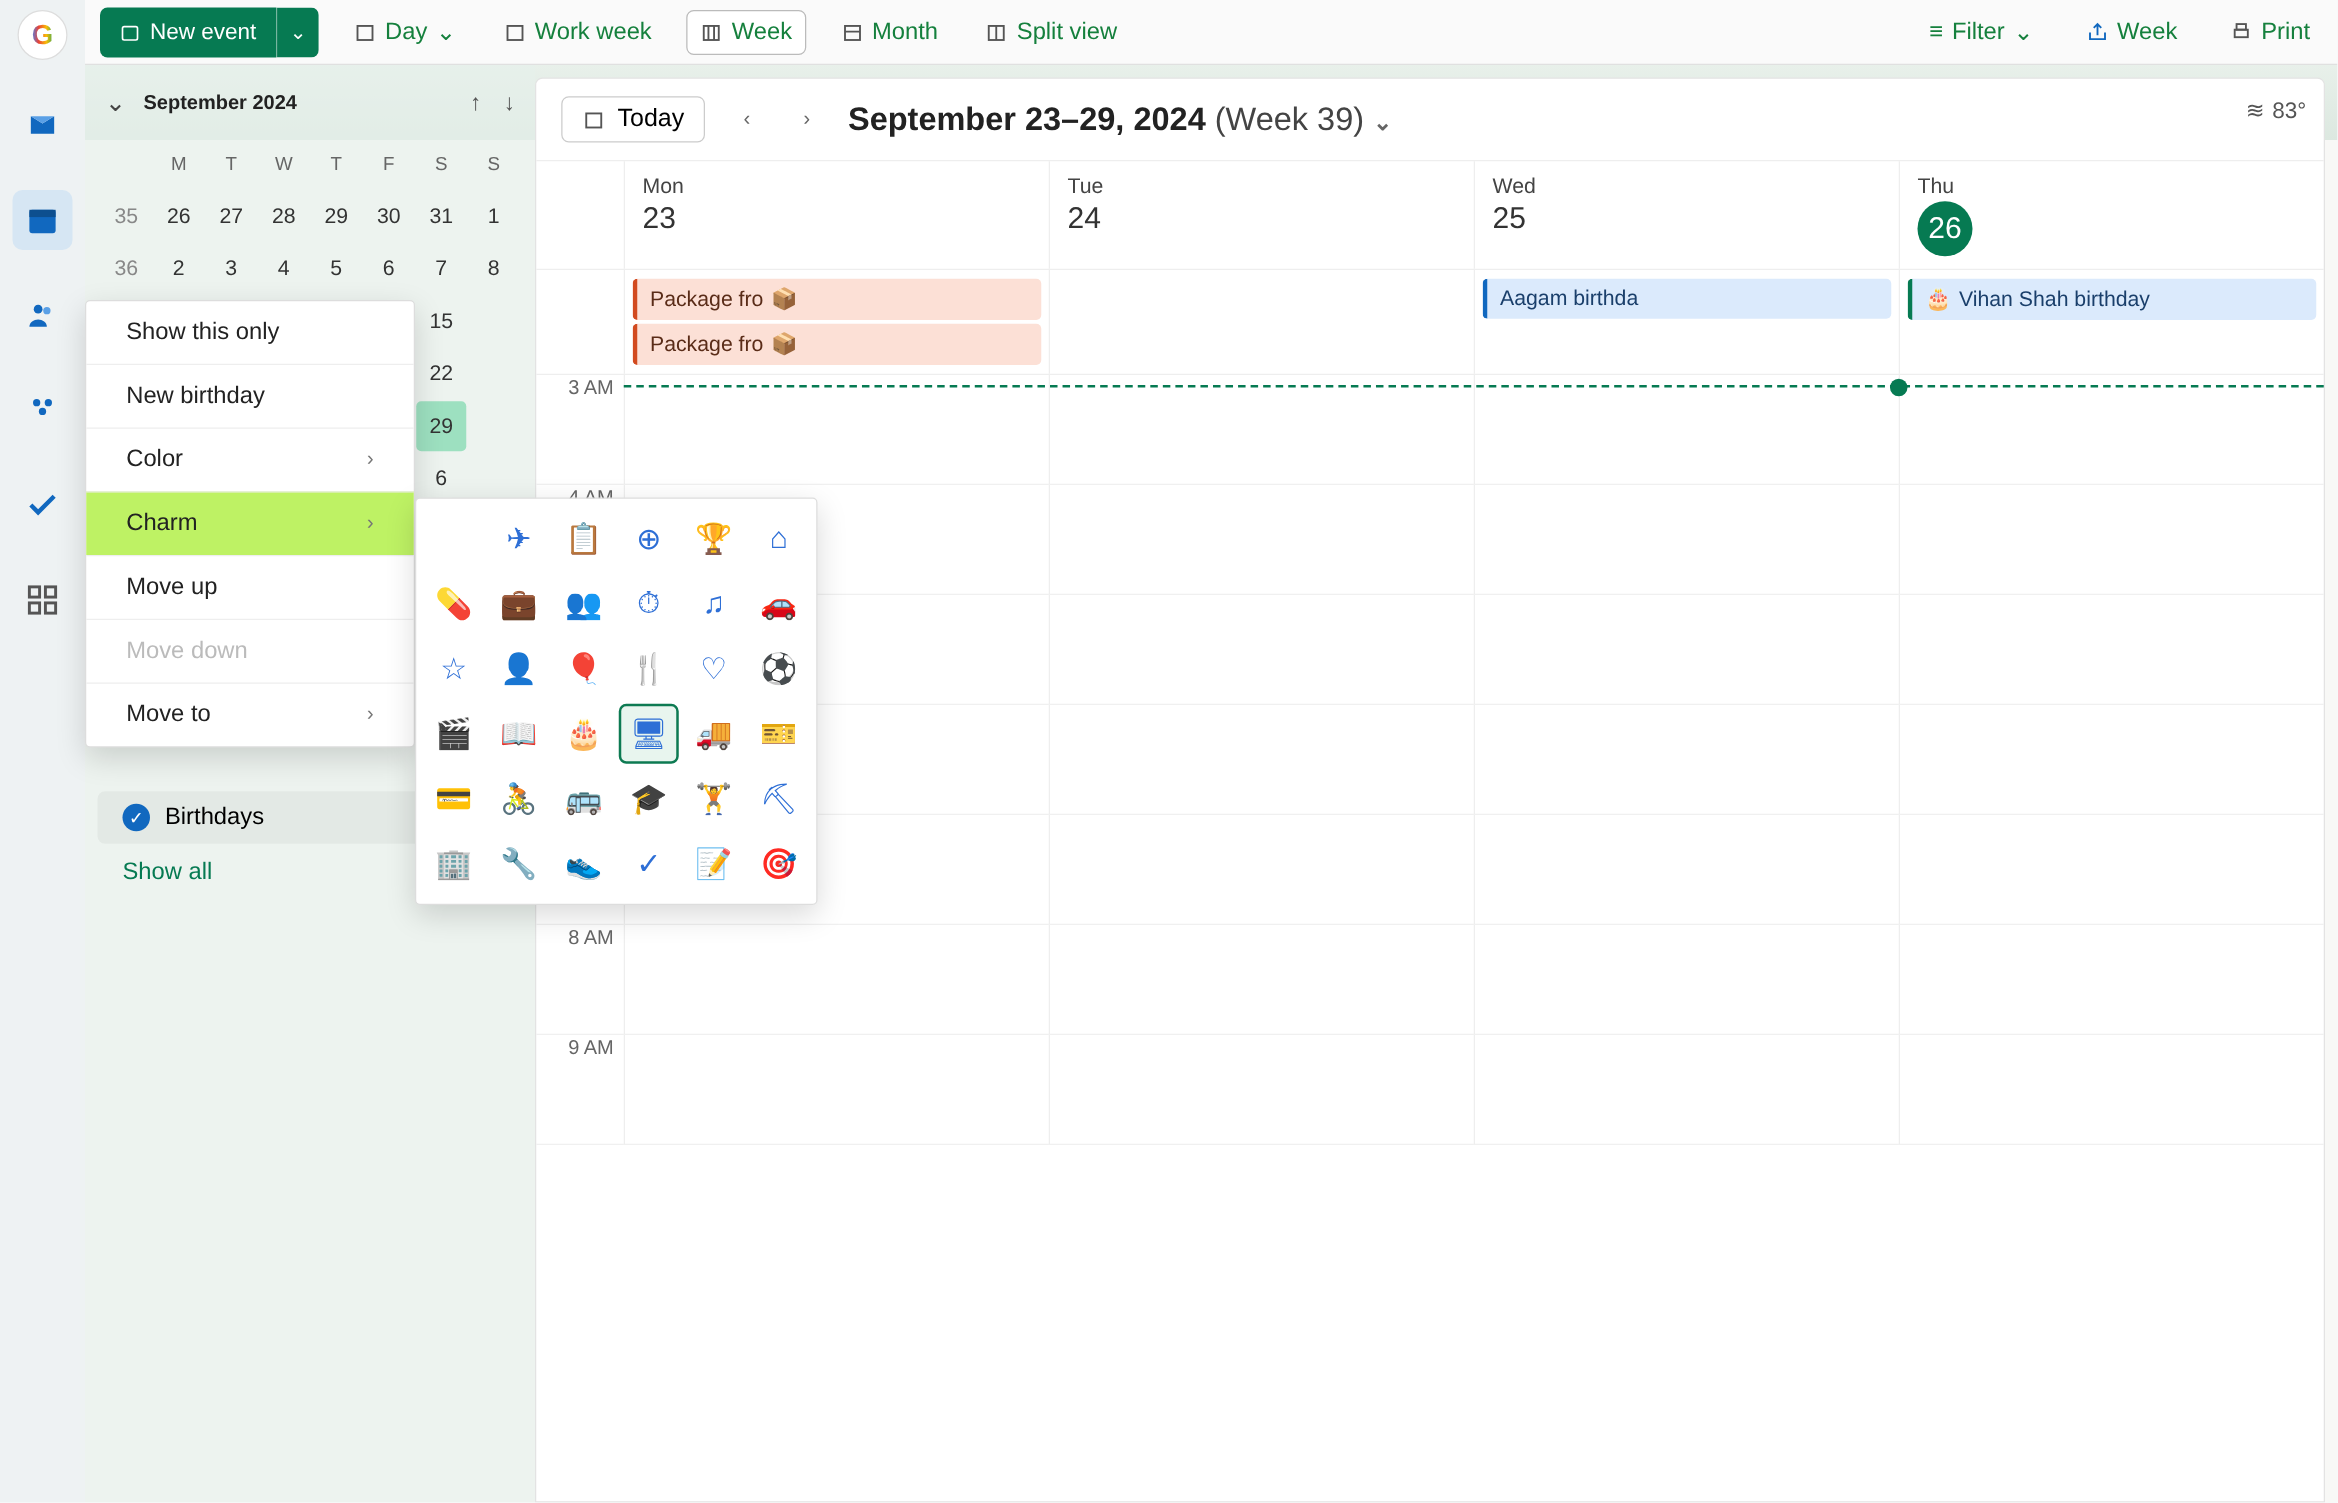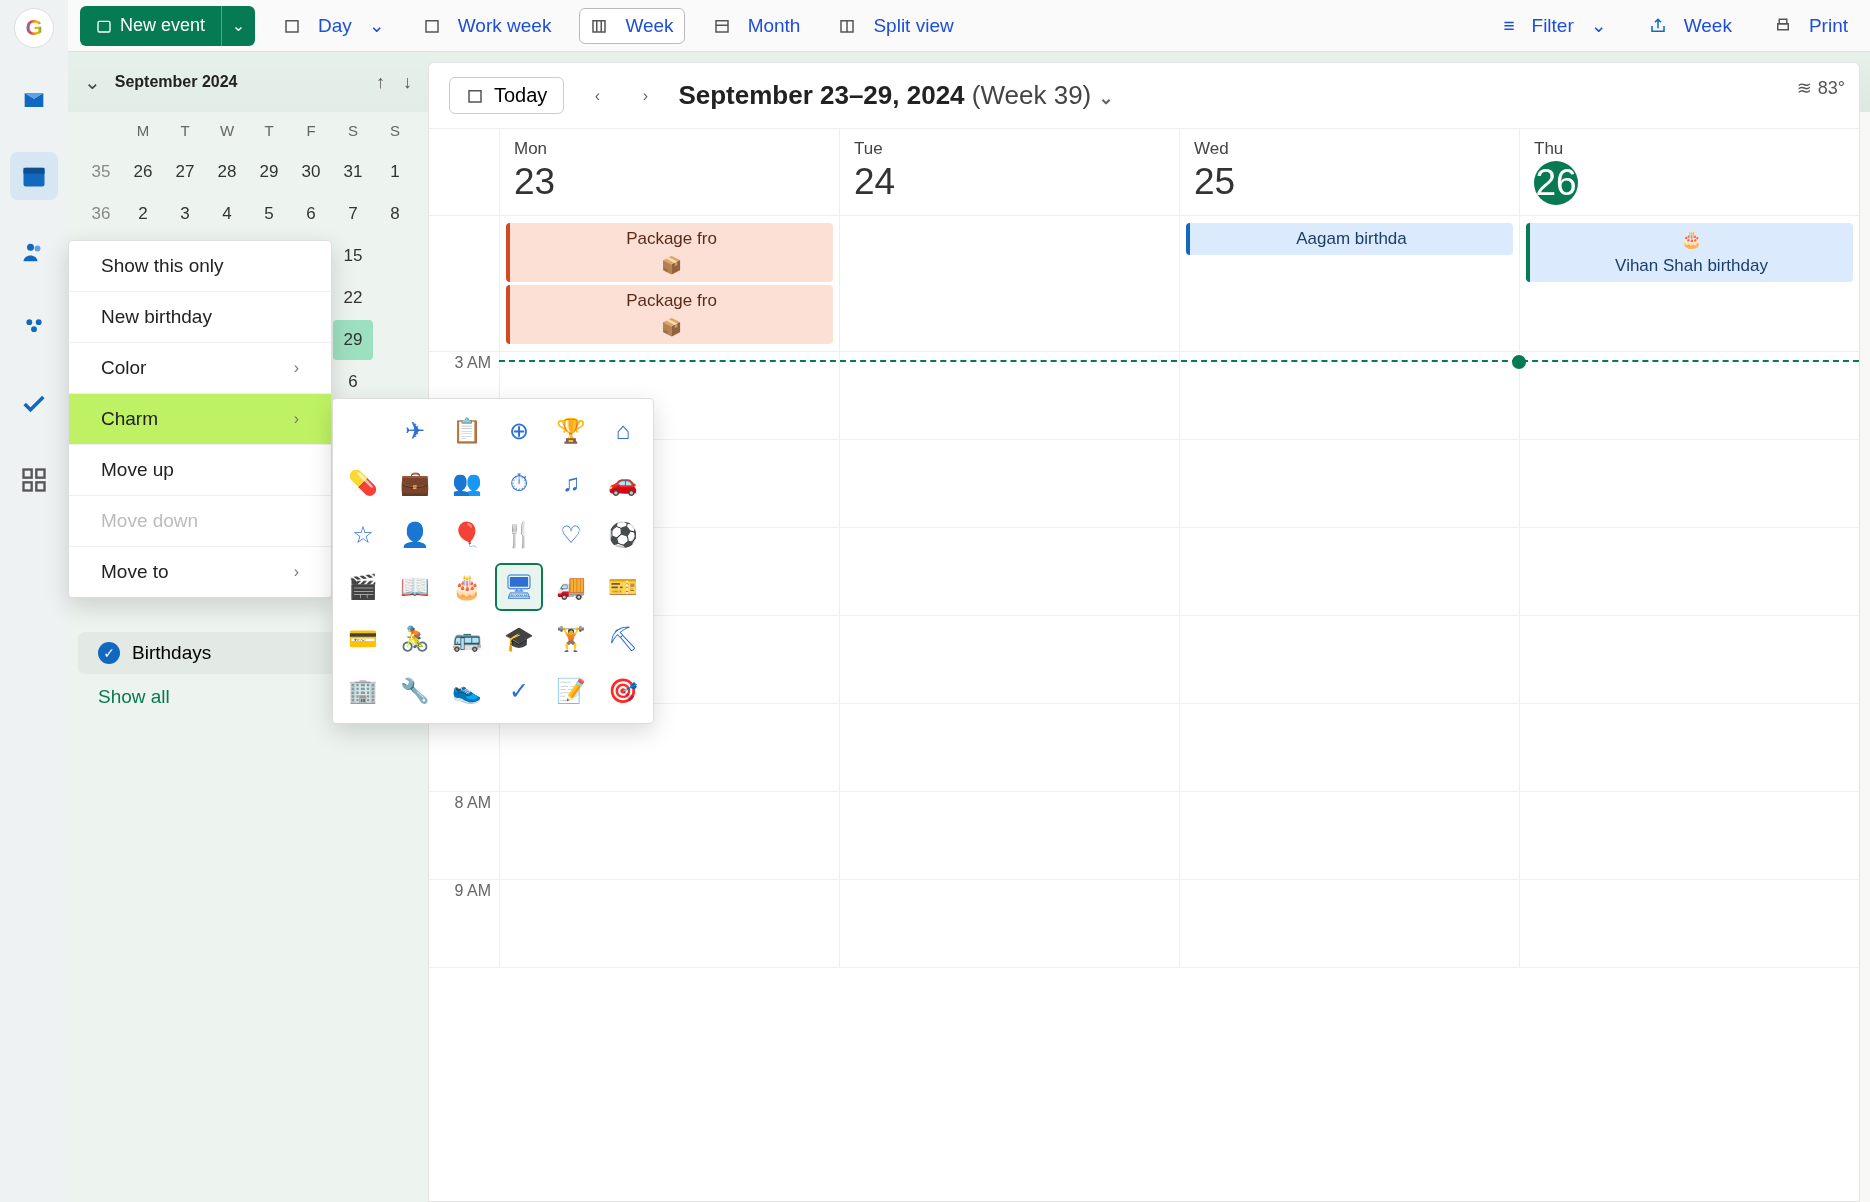--- a/index.html
+++ b/index.html
@@ -14,21 +14,21 @@
 .google-g { width: 40px; height: 40px; border-radius: 50%; border: 1px solid #ddd; display:flex;align-items:center;justify-content:center;font-weight:700;font-size:22px; background:#fff; }
 
 
 .main { flex: 1; display: flex; flex-direction: column; }
 
 
 .toolbar { height: 52px; display: flex; align-items: center; gap: 18px; padding: 0 12px; border-bottom: 1px solid #e0e0e0; background: #fafafa; }
 .new-event-btn { display:flex; align-items:center; }
 .new-event-btn .lbl { background:#067a52; color:#fff; height:40px; display:flex;align-items:center;gap:8px;padding:0 16px;border-radius:6px 0 0 6px;font-size:18px;font-weight:500;}
 .new-event-btn .drop { background:#067a52; color:#fff; height:40px; width:34px;display:flex;align-items:center;justify-content:center;border-radius:0 6px 6px 0;border-left:1px solid rgba(255,255,255,.3);}
-.view-btn { display:flex;align-items:center;gap:17px;padding:6px 10px;border-radius:6px;color:#1d4ed8;font-size:19px;cursor:pointer;}
+.view-btn { display:flex;align-items:center;gap:7px;padding:6px 10px;border-radius:6px;color:#15803d;font-size:19px;cursor:pointer;}
 .view-btn.active{ border:1px solid #bbb; background:#fff;}
 .view-btn svg{width:18px;height:18px;}
 .spacer{flex:1;}
 .tool-right{display:flex;gap:22px;align-items:center;}
 
 
 .body { flex:1; display:flex; background: linear-gradient(to bottom, #e8f0ea 0, #dce8e0 60px, #f8f8f6 60px); position:relative;}
 .side-panel { width:360px; padding:18px 10px; background: rgba(230,240,235,.6);}
 .mini-head { display:flex; align-items:center; gap:14px; padding:0 6px 16px 6px;}
 .mini-head .chev{font-size:20px;color:#444;}
@@ -61,25 +61,25 @@
 .cal-head{display:flex;align-items:center;gap:18px;padding:14px 20px;border-bottom:1px solid #eee;text-align:center;}
 .today-btn{border:1px solid #ccc;border-radius:6px;padding:6px 16px;font-size:20px;display:flex;align-items:center;gap:10px;}
 .nav-arr{width:30px;height:30px;display:flex;align-items:center;justify-content:center;color:#666;cursor:pointer;}
 .title{font-size:26px;font-weight:600;color:#222;}
 .title .wk{font-weight:400;color:#444;}
 .weather{margin-left:auto;display:flex;align-items:center;gap:6px;color:#555;font-size:18px;}
 
 .day-header{display:grid;grid-template-columns:70px repeat(4,1fr);border-bottom:1px solid #eee;}
 .day-col{padding:10px 14px;border-left:1px solid #eee;}
 .day-col .dow{font-size:17px;color:#444;}
-.day-col .dnum{font-size:37px;font-weight:500;color:#333;margin-top:2px;}
+.day-col .dnum{font-size:24px;font-weight:500;color:#333;margin-top:2px;}
 .day-col.today .dnum{background:#067a52;color:#fff;width:44px;height:44px;border-radius:50%;display:flex;align-items:center;justify-content:center;}
 .allday-row{display:grid;grid-template-columns:70px repeat(4,1fr);border-bottom:1px solid #eee;}
 .allday-cell{border-left:1px solid #eee;padding:4px 6px;min-height:78px;}
-.event-chip{background:#fce0d6;border-left:4px solid #d24a1f;border-radius:4px;padding:6px 10px;margin:3px 0;font-size:17px;color:#5a2c18;display:flex;align-items:center;gap:6px;overflow:hidden;white-space:nowrap;flex-direction:column;}
+.event-chip{background:#fce0d6;border-left:4px solid #d24a1f;border-radius:4px;padding:6px 10px;margin:3px 0;font-size:17px;color:#5a2c18;display:flex;align-items:center;gap:6px;overflow:hidden;white-space:nowrap;}
 .event-chip.blue{background:#dbeafc;border-left:4px solid #1168bf;color:#1a3f6b;}
 .event-chip.green-border{border-left-color:#067a52;}
 .time-grid{display:grid;grid-template-columns:70px repeat(4,1fr);}
 .time-label{height:88px;display:flex;align-items:flex-start;justify-content:flex-end;padding:2px 8px;font-size:16px;color:#666;border-bottom:1px solid #f0f0f0;}
 .time-cell{height:88px;border-left:1px solid #eee;border-bottom:1px solid #f0f0f0;}
 .now-line{position:absolute;left:70px;right:0;top:0;border-top:2px dashed #067a52;}
 .now-dot{position:absolute;width:14px;height:14px;background:#067a52;border-radius:50%;top:-7px;}
 </style>
 </head>
 <body>

